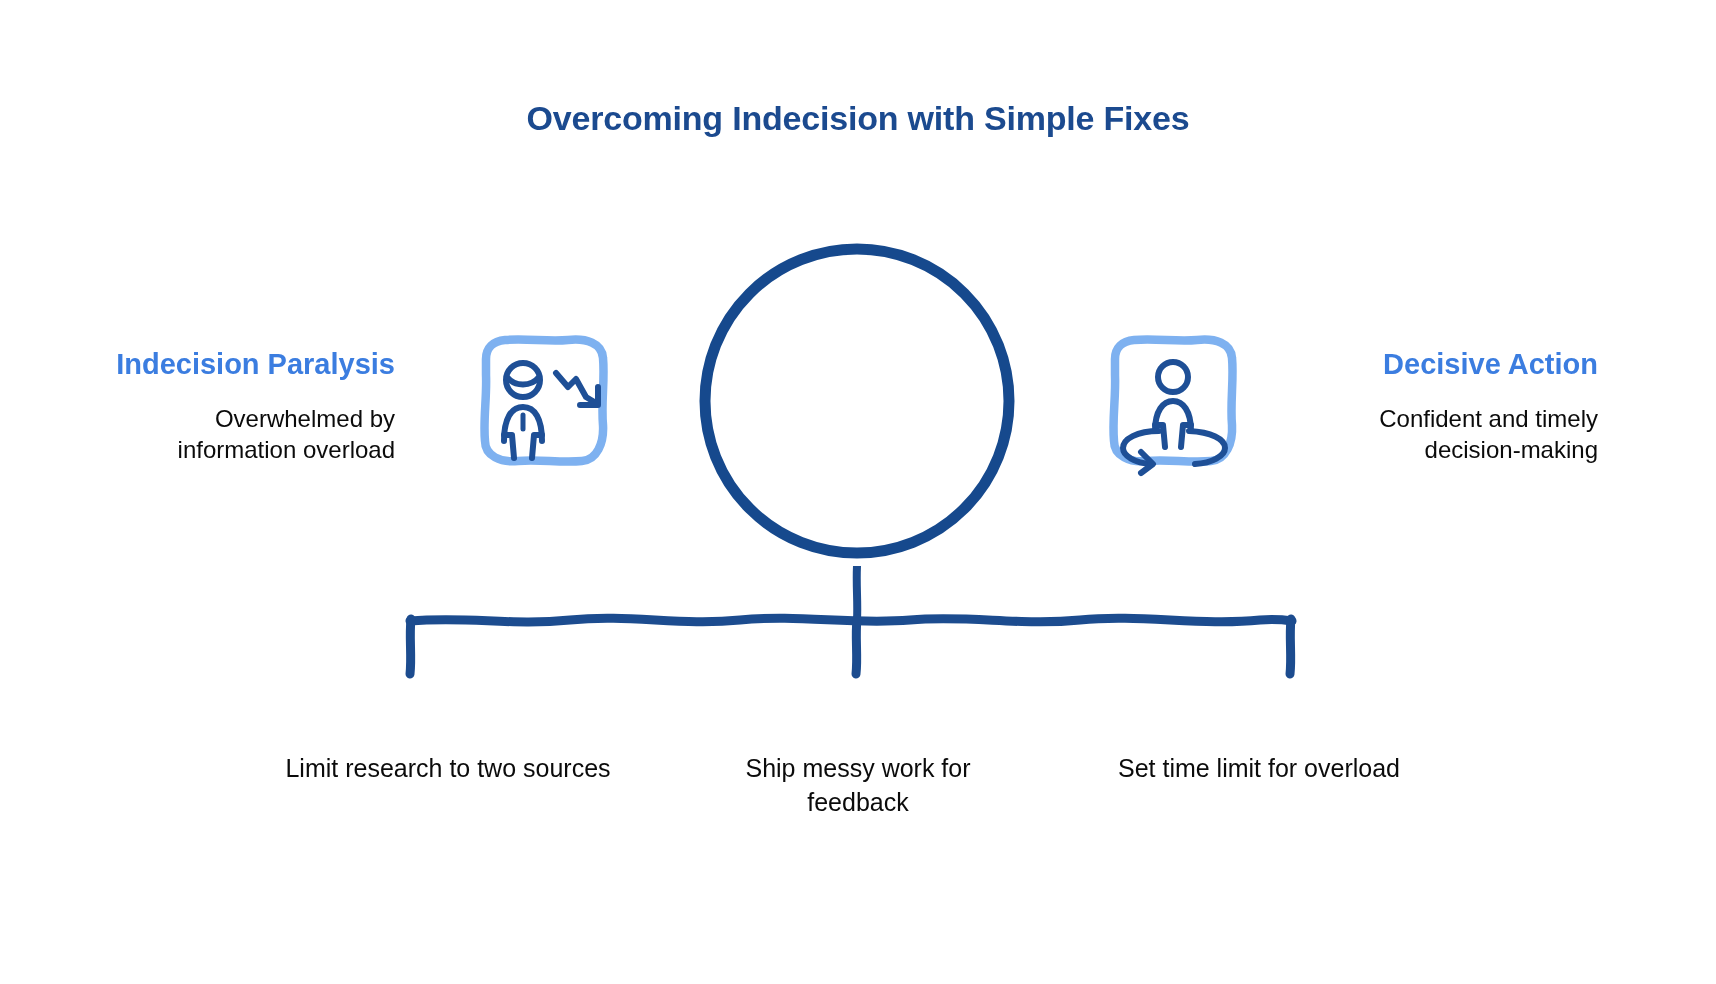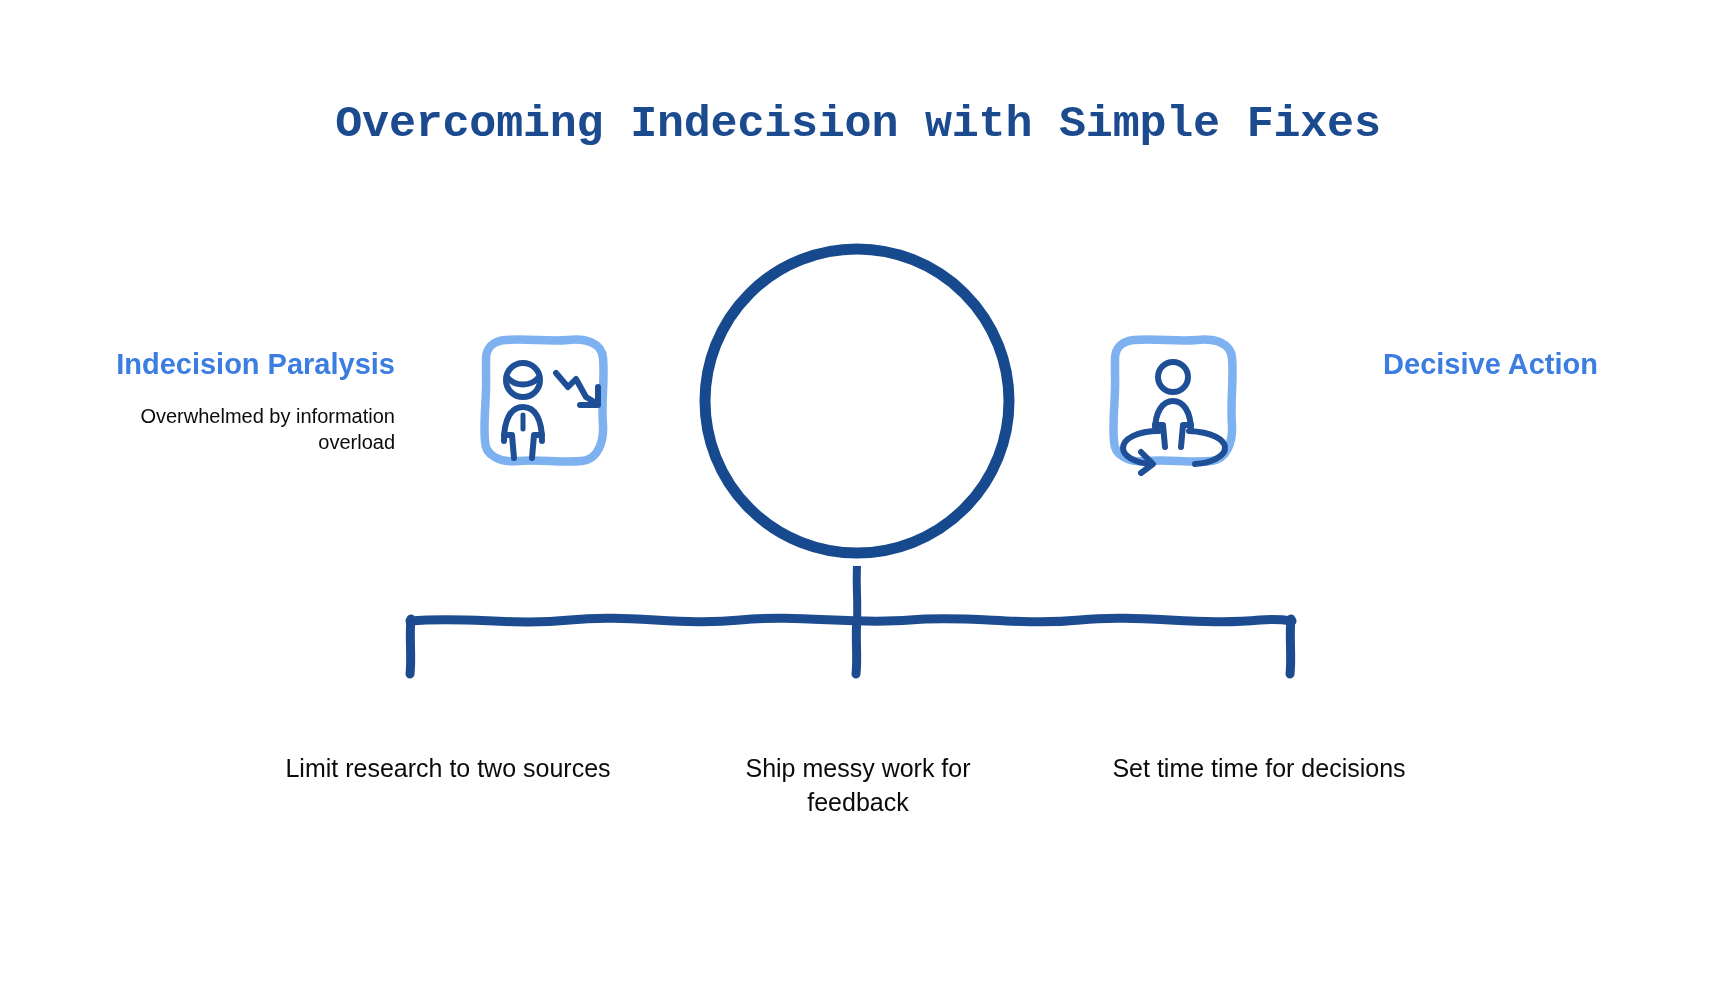--- a/index.html
+++ b/index.html
@@ -20,26 +20,25 @@
     overflow: hidden;
   }
 
   
   #title {
     position: absolute;
     left: 0;
     top: 100px;
     width: 1716px;
     text-align: center;
-    font-size: 45px;
+    font-size: 34px;
     font-weight: bold;
     color: #1b4a8f;
     letter-spacing: -0.2px;
     line-height: 1.1;
-    font-family: Liberation Mono, monospace;
   }
 
   
   .side-block {
     position: absolute;
     width: 300px;
   }
   .side-block.left {
     left: 95px;
     top: 330px;
@@ -51,21 +50,21 @@
     text-align: right;
   }
   .side-heading {
     font-size: 29px;
     font-weight: bold;
     color: #3b7de0;
     line-height: 1.22;
     margin: 17px 0 22px 0;
   }
   .side-body {
-    font-size: 20px;
+    font-size: 24px;
     font-weight: normal;
     color: #0b0b0b;
     line-height: 1.28;
     margin: 0;
   }
 
   
   .icon-frame {
     position: absolute;
     width: 152px;
@@ -176,20 +175,21 @@
       <path d="M58 100 L66 100 L68 122 M94 100 L86 100 L84 122" fill="none" stroke="#1e4f96" stroke-width="6" stroke-linecap="round" stroke-linejoin="round"></path>
 
       <path d="M62 106 C40 106, 26 114, 26 123 C26 131, 38 138, 54 139" fill="none" stroke="#1e4f96" stroke-width="6" stroke-linecap="round"></path>
       <path d="M92 106 C114 107, 128 114, 128 123 C128 131, 115 138, 98 139" fill="none" stroke="#1e4f96" stroke-width="6" stroke-linecap="round"></path>
       <path d="M44 127 L56 139 L44 148" fill="none" stroke="#1e4f96" stroke-width="6" stroke-linecap="round" stroke-linejoin="round"></path>
     </svg>
   </div>
 
   <div class="side-block right">
     <div class="side-heading">Decisive Action</div>
+    <div class="side-body">Confident and timely decision-making</div>
   </div>
 
   <div id="bracket">
     <svg viewBox="0 0 900 160" xmlns="http://www.w3.org/2000/svg">
 
       <path d="M457 0 C456 20, 458 36, 457 54" fill="none" stroke="#1c4c8f" stroke-width="8" stroke-linecap="round"></path>
 
       <path d="M10 55 C70 50, 110 60, 170 54 C230 48, 280 60, 340 54
                C400 48, 450 59, 510 54 C570 49, 620 60, 680 54
                C740 48, 800 60, 860 54 C875 53, 885 54, 892 55" fill="none" stroke="#1c4c8f" stroke-width="9" stroke-linecap="round" stroke-linejoin="round"></path>
@@ -197,15 +197,15 @@
       <path d="M11 53 C9 72, 12 90, 10 108" fill="none" stroke="#1c4c8f" stroke-width="9" stroke-linecap="round"></path>
 
       <path d="M457 53 C455 72, 458 90, 456 108" fill="none" stroke="#1c4c8f" stroke-width="9" stroke-linecap="round"></path>
 
       <path d="M891 53 C889 72, 892 90, 890 108" fill="none" stroke="#1c4c8f" stroke-width="9" stroke-linecap="round"></path>
     </svg>
   </div>
 
   <div class="bottom-label two">Ship messy work for feedback</div>
   <div class="bottom-label one">Limit research to two sources</div>
-  <div class="bottom-label three">Set time time for decisions</div>
+  <div class="bottom-label three">Set time limit for overload</div>
 
 </div>
 
 </body></html>

